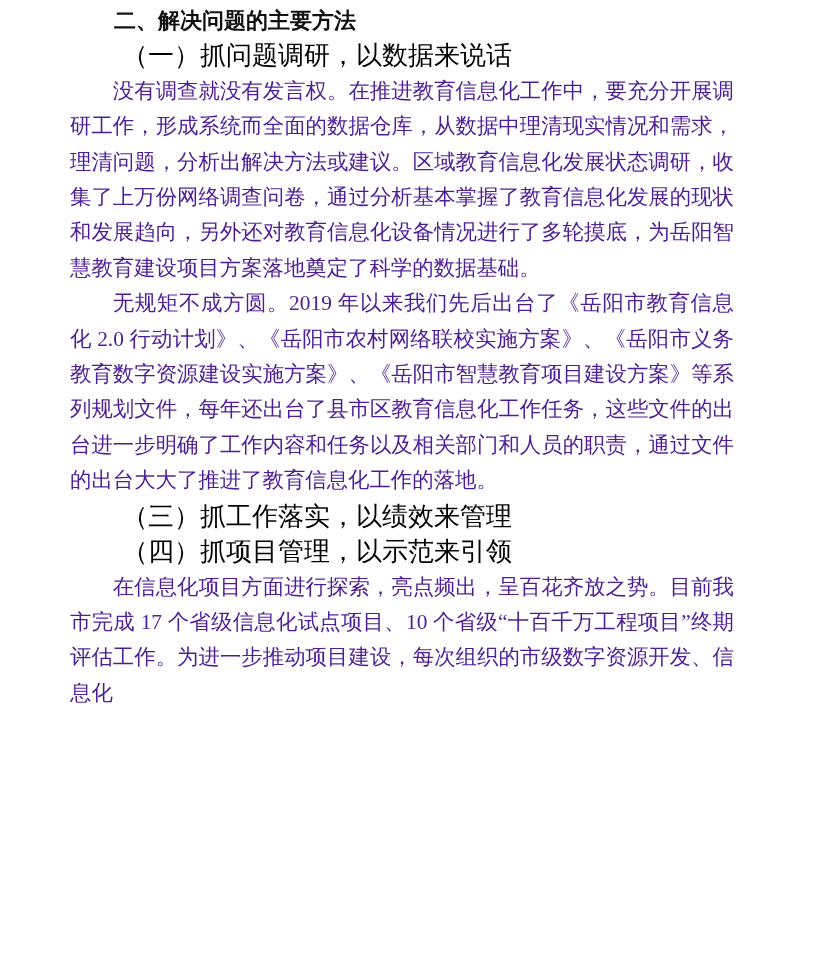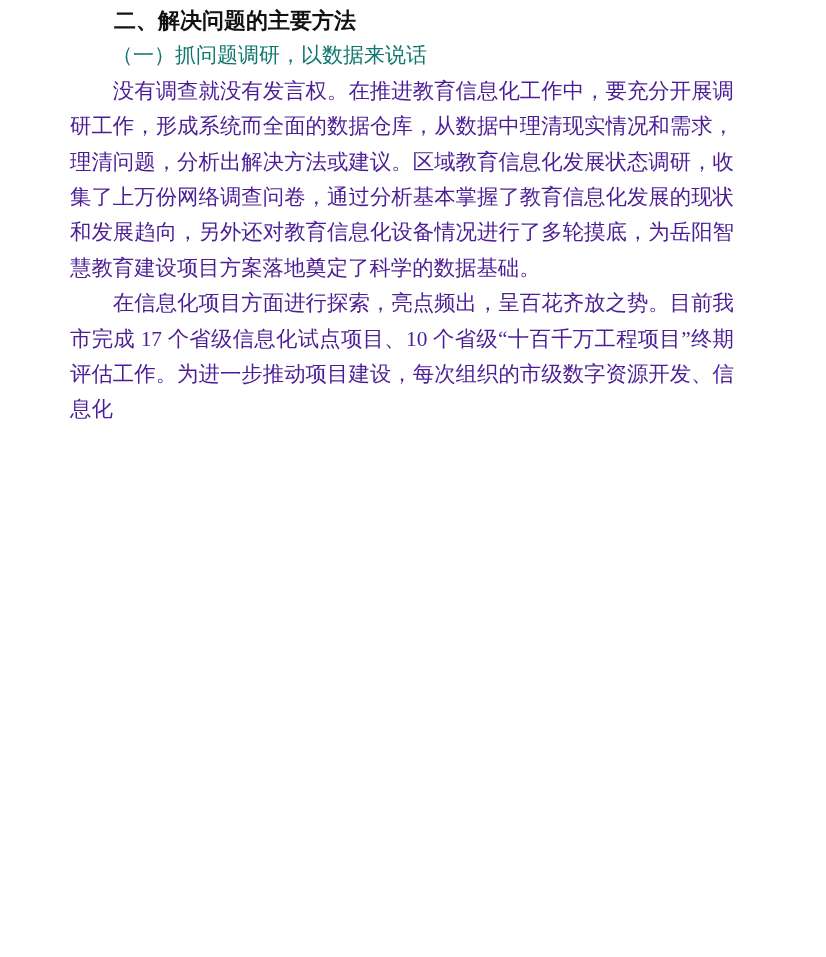--- a/index.html
+++ b/index.html
@@ -25,25 +25,25 @@
     font-family: "Liberation Sans", "DejaVu Sans", sans-serif;
     font-size: 22px;
     font-weight: 700;
     line-height: 35.4px;
     text-indent: 2em;
     color: #111111;
     white-space: nowrap;
   }
   .doc-subheading {
     margin: 0;
-    font-size: 21px;
+    font-size: 26px;
     font-weight: 400;
     line-height: 35.4px;
     text-indent: 2em;
-    color: #0f766e;
+    color: #000000;
     white-space: nowrap;
   }
   .doc-para {
     margin: 0;
     text-indent: 2em;
     text-align: justify;
     text-justify: inter-character;
     word-break: break-all;
     line-break: anywhere;
     color: #4c1d95;
@@ -52,17 +52,20 @@
 </head>
 <body>
 
 <div class="page">
 
   <h1 class="doc-heading">二、解决问题的主要方法</h1>
 
   <h2 class="doc-subheading">（一）抓问题调研，以数据来说话</h2>
   <p class="doc-para">没有调查就没有发言权。在推进教育信息化工作中，要充分开展调研工作，形成系统而全面的数据仓库，从数据中理清现实情况和需求，理清问题，分析出解决方法或建议。区域教育信息化发展状态调研，收集了上万份网络调查问卷，通过分析基本掌握了教育信息化发展的现状和发展趋向，另外还对教育信息化设备情况进行了多轮摸底，为岳阳智慧教育建设项目方案落地奠定了科学的数据基础。</p>
 
+  <p class="doc-para">无规矩不成方圆。2019 年以来我们先后出台了《岳阳市教育信息化 2.0 行动计划》、《岳阳市农村网络联校实施方案》、《岳阳市义务教育数字资源建设实施方案》、《岳阳市智慧教育项目建设方案》等系列规划文件，每年还出台了县市区教育信息化工作任务，这些文件的出台进一步明确了工作内容和任务以及相关部门和人员的职责，通过文件的出台大大了推进了教育信息化工作的落地。</p>
 
+  <h2 class="doc-subheading">（三）抓工作落实，以绩效来管理</h2>
 
+  <h2 class="doc-subheading">（四）抓项目管理，以示范来引领</h2>
   <p class="doc-para">在信息化项目方面进行探索，亮点频出，呈百花齐放之势。目前我市完成 17 个省级信息化试点项目、10 个省级“十百千万工程项目”终期评估工作。为进一步推动项目建设，每次组织的市级数字资源开发、信息化</p>
 
 </div>
 
 </body></html>

